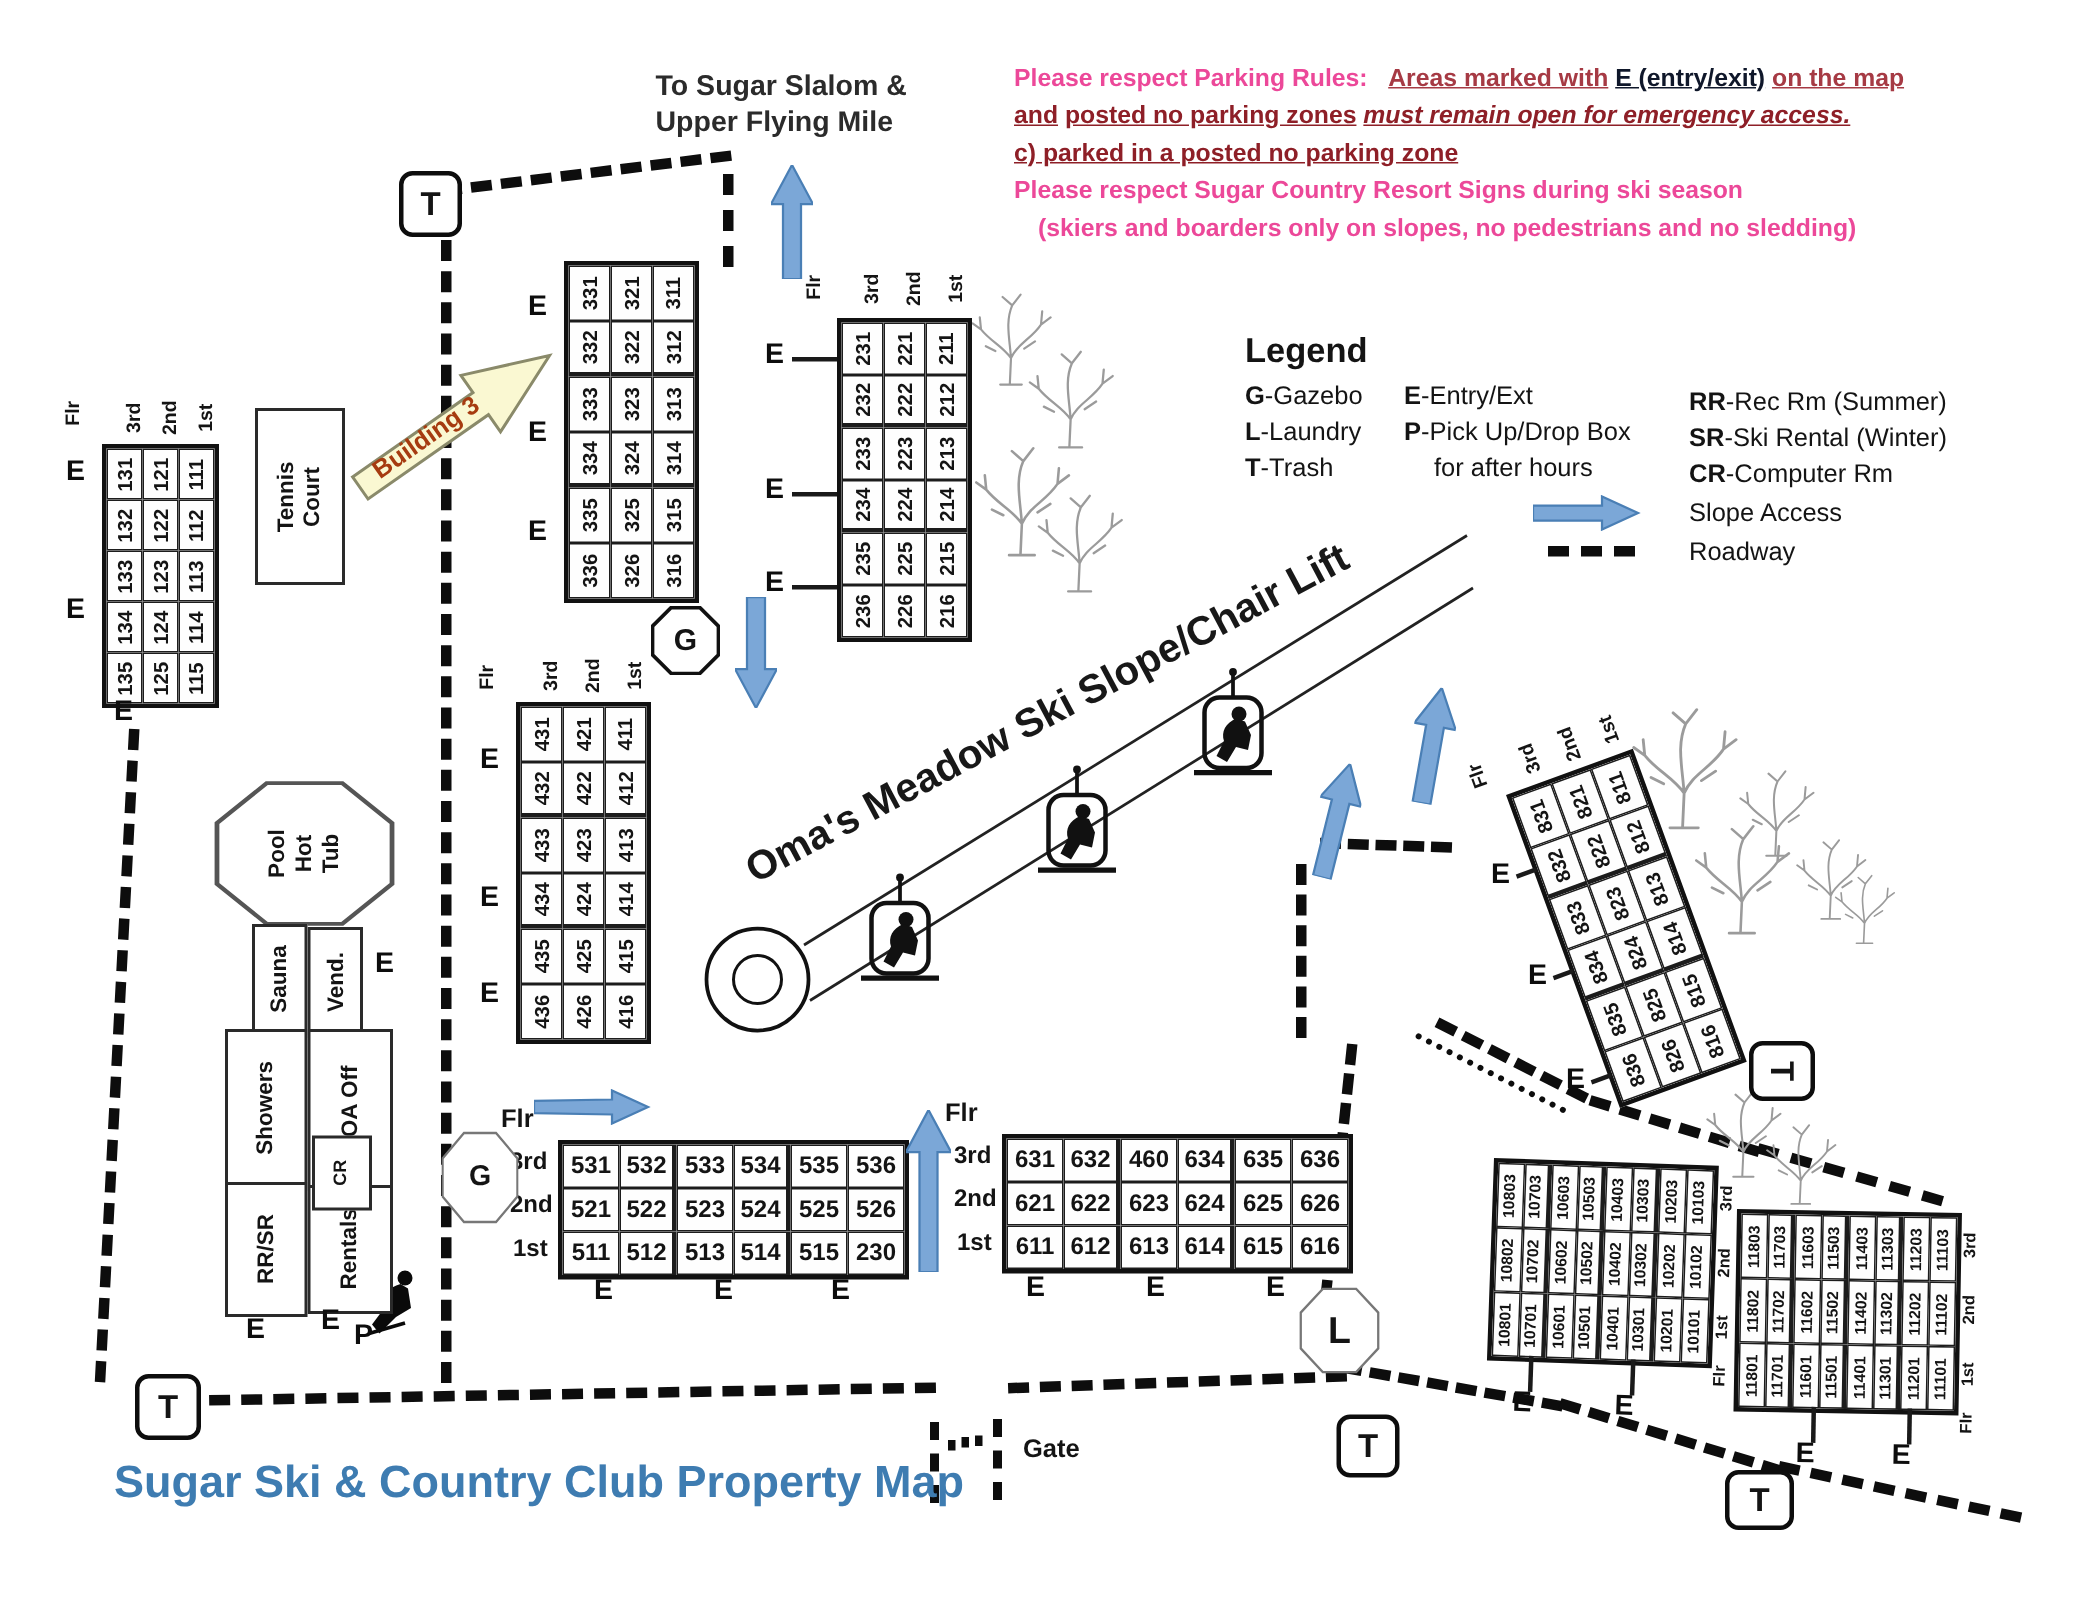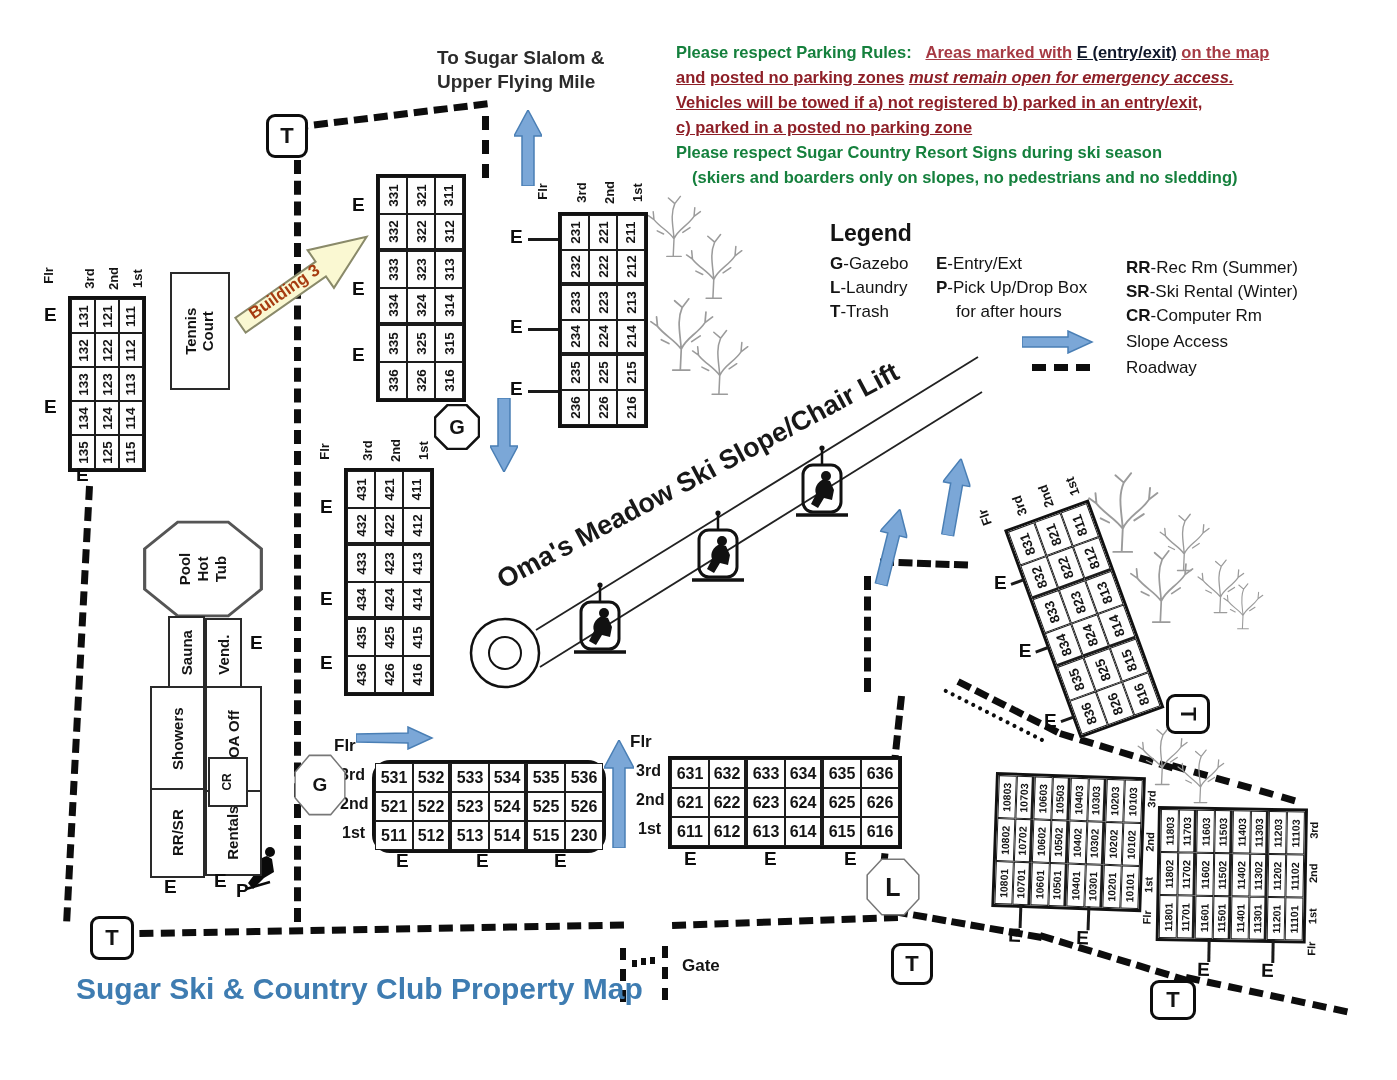--- a/index.html
+++ b/index.html
@@ -45,21 +45,21 @@
   .octa-letter{position:absolute;inset:0;display:flex;align-items:center;justify-content:center;
                font-weight:bold;}
   
   .ubox{position:absolute;border:2.4px solid #2a2a2a;background:#fff;display:flex;
         align-items:center;justify-content:center;}
   .ubox .rot{transform:rotate(-90deg);font-weight:600;font-size:15px;white-space:pre;
              text-align:center;line-height:1.15;}
   
   #rules{position:absolute;left:676px;top:40px;width:660px;font-size:16.5px;font-weight:bold;}
   #rules .ln{white-space:nowrap;line-height:25px;}
-  .blk{color:#15803d;}
+  .blk{color:#ec4899;}
   .redl{color:#a63a44;text-decoration:underline;font-weight:600;}
   .redlb{color:#0f172a;text-decoration:underline;font-weight:800;}
   .redd{color:#8e1f27;text-decoration:underline;font-weight:800;}
   .redd-n{color:#8e1f27;text-decoration:underline;font-weight:600;}
   .it{font-style:italic;}
   
   .leg-line{line-height:24px;font-size:17px;white-space:nowrap;}
   .leg-line .k{font-weight:800;} .leg-line .v{font-weight:500;}
   
   #title{position:absolute;left:76px;top:972px;font-size:30px;font-weight:bold;color:#3e7cb1;}
@@ -145,21 +145,20 @@
 </svg>
 
 <div id="rules">
   <div class="ln"><span class="blk">Please respect Parking Rules:</span>&nbsp;&nbsp;
     <span class="redl">Areas marked with</span>
     <span class="redlb">E (entry/exit)</span>
     <span class="redl">on the map</span></div>
   <div class="ln"><span class="redd-n">and</span>
     <span class="redd">posted no parking zones</span>
     <span class="redd it">must remain open for emergency access.</span></div>
-  <div class="ln"><span class="redd">Vehicles will be towed if a) not registered b) parked in an entry/exit,</span></div>
   <div class="ln"><span class="redd">c) parked in a posted no parking zone</span></div>
   <div class="ln"><span class="blk">Please respect Sugar Country Resort Signs during ski season</span></div>
   <div class="ln" style="padding-left:16px;"><span class="blk">(skiers and boarders only on slopes, no pedestrians and no sledding)</span></div>
 </div>
 
 <div>
   <div class="abs" style="left:830px;top:220px;font-size:23px;font-weight:800;">Legend</div>
   <div class="abs" style="left:830px;top:252px;">
     <div class="leg-line"><span class="k">G</span><span class="v">-Gazebo</span></div>
     <div class="leg-line"><span class="k">L</span><span class="v">-Laundry</span></div>
@@ -502,21 +501,21 @@
   <span class="em" style="left:164px;top:876px;">E</span>
   <span class="em" style="left:214px;top:870px;">E</span>
   <span class="em" style="left:236px;top:880px;">P</span>
 </div>
 
 <div>
   <span class="abs" style="left:334px;top:736px;font-weight:800;font-size:17px;">Flr</span>
   <span class="abs" style="left:340px;top:766px;font-weight:bold;font-size:16px;">3rd</span>
   <span class="abs" style="left:340px;top:795px;font-weight:bold;font-size:16px;">2nd</span>
   <span class="abs" style="left:342px;top:824px;font-weight:bold;font-size:16px;">1st</span>
-  <div class="unit-table ht" style="left:372px;top:760px;border-radius:18px;">
+  <div class="unit-table ht" style="left:372px;top:760px;">
       <div class="unit-cell">
         <span>531</span>
       </div>
       <div class="unit-cell">
         <span>532</span>
       </div>
       <div class="unit-cell">
         <span>533</span>
       </div>
       <div class="unit-cell">
@@ -588,21 +587,21 @@
   <span class="abs" style="left:636px;top:791px;font-weight:bold;font-size:16px;">2nd</span>
   <span class="abs" style="left:638px;top:820px;font-weight:bold;font-size:16px;">1st</span>
   <div class="unit-table ht" style="left:668px;top:756px;">
       <div class="unit-cell">
         <span>631</span>
       </div>
       <div class="unit-cell">
         <span>632</span>
       </div>
       <div class="unit-cell">
-        <span>633</span>
+        <span>460</span>
       </div>
       <div class="unit-cell">
         <span>634</span>
       </div>
       <div class="unit-cell">
         <span>635</span>
       </div>
       <div class="unit-cell">
         <span>636</span>
       </div>

